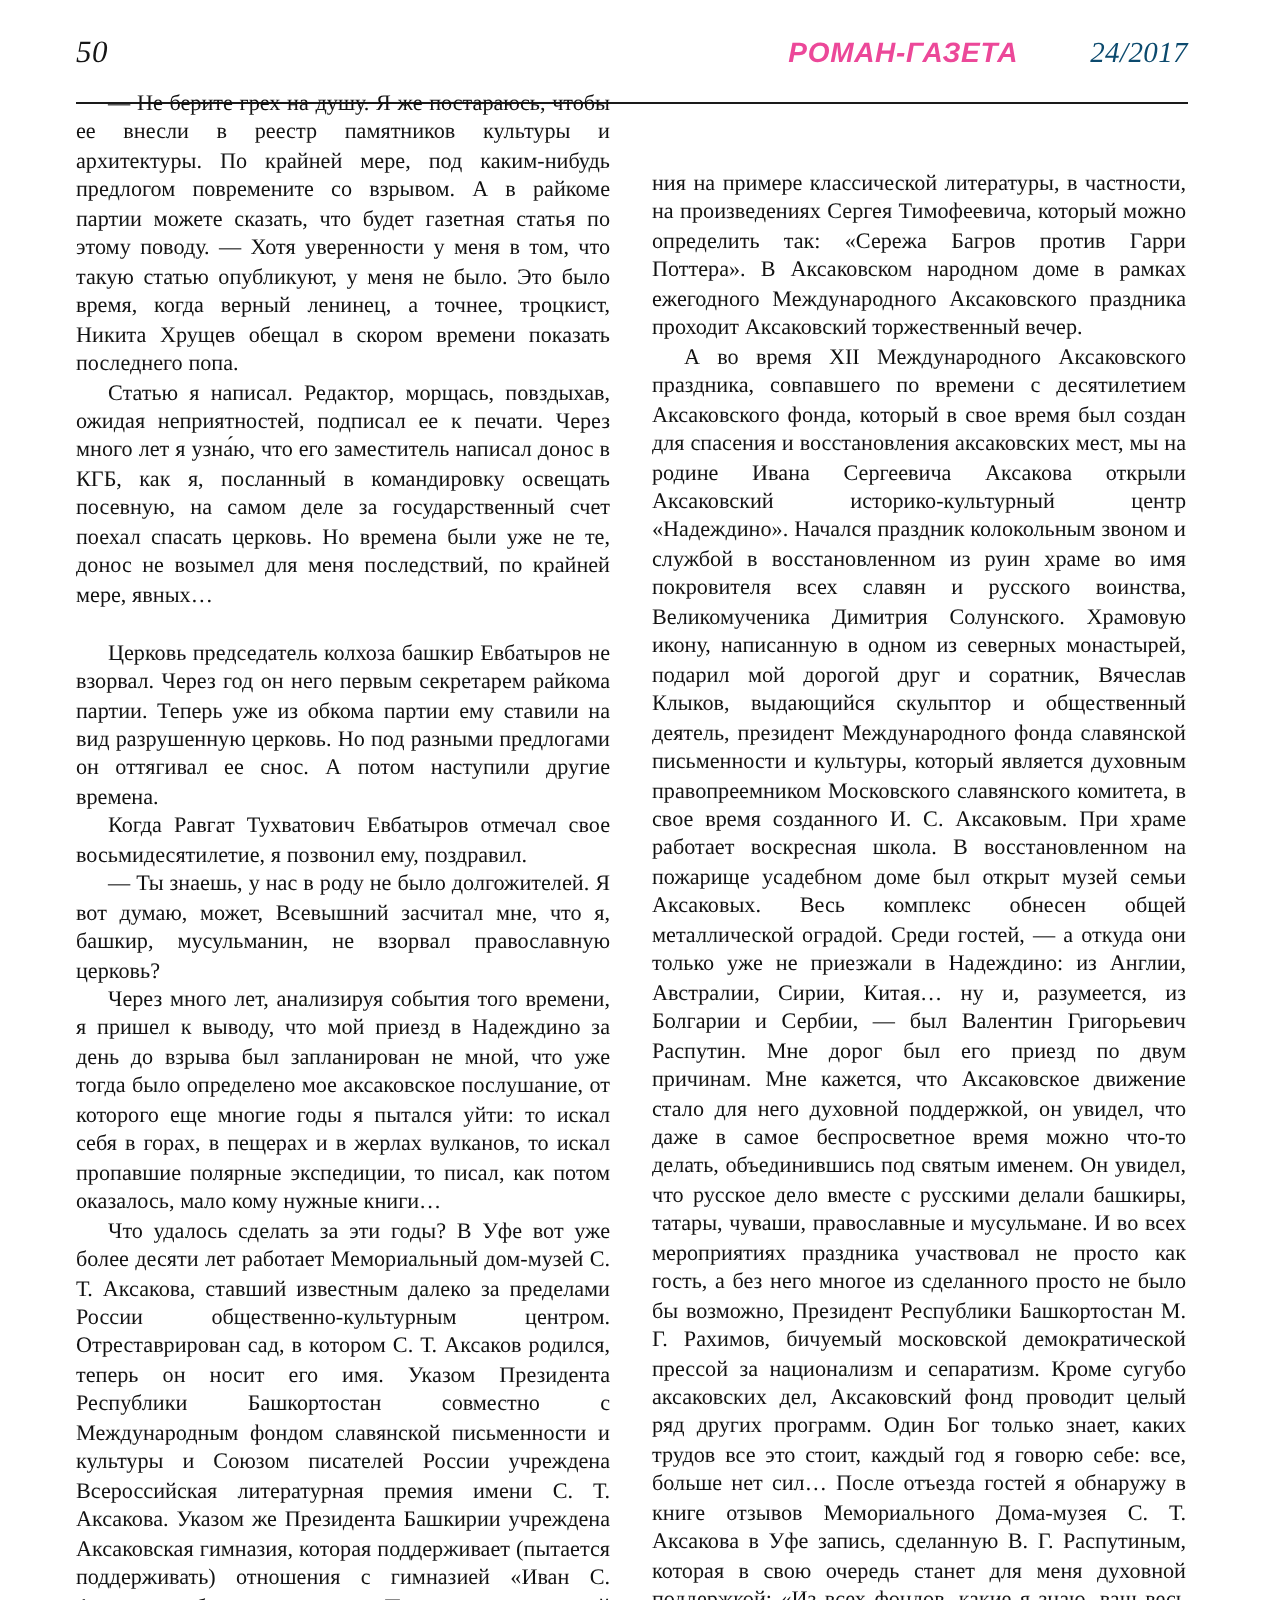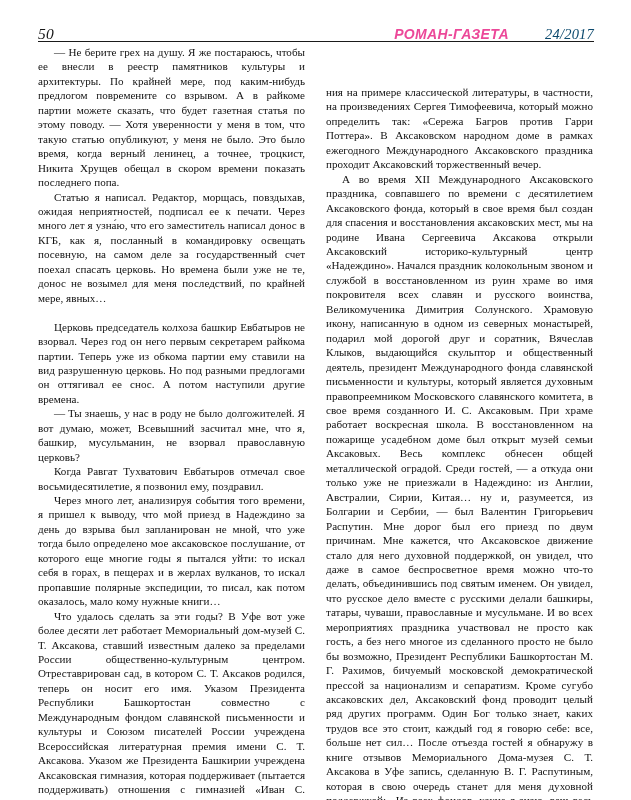--- a/index.html
+++ b/index.html
@@ -26,24 +26,24 @@
   }
 
   
   .page-header {
     position: absolute;
     left: 38px;
     top: 19px;
     width: 556px;
     height: 22px;
     display: flex;
-    align-items: flex-end;
+    align-items: flex-start;
     justify-content: space-between;
     border-bottom: 1.6px solid #1a1a1a;
-    padding-bottom: 0;
+    padding-bottom: 10px;
   }
   .folio {
     font-family: "Liberation Serif", "DejaVu Serif", serif;
     font-style: italic;
     font-size: 15.5px;
     line-height: 1;
     letter-spacing: 0.2px;
     color: #161616;
   }
   .header-right {
@@ -115,22 +115,22 @@
       <span class="journal-title">РОМАН-ГАЗЕТА</span>
       <span class="issue">24/2017</span>
     </span>
   </div>
 
   <div class="body-area">
     <div class="column" id="col-left">
         <p>— Не берите грех на душу. Я же постараюсь, чтобы ее внесли в реестр памятников культуры и архитектуры. По крайней мере, под каким-нибудь предлогом повремените со взрывом. А в райкоме партии можете сказать, что будет газетная статья по этому поводу. — Хотя уверенности у меня в том, что такую статью опубликуют, у меня не было. Это было время, когда верный ленинец, а точнее, троцкист, Никита Хрущев обещал в скором времени показать последнего попа.</p>
         <p>Статью я написал. Редактор, морщась, повздыхав, ожидая неприятностей, подписал ее к печати. Через много лет я узна́ю, что его заместитель написал донос в КГБ, как я, посланный в командировку освещать посевную, на самом деле за государственный счет поехал спасать церковь. Но времена были уже не те, донос не возымел для меня последствий, по крайней мере, явных…</p>
         <p class="gap-before">Церковь председатель колхоза башкир Евбатыров не взорвал. Через год он него первым секретарем райкома партии. Теперь уже из обкома партии ему ставили на вид разрушенную церковь. Но под разными предлогами он оттягивал ее снос. А потом наступили другие времена.</p>
+        <p>Когда Равгат Тухватович Евбатыров отмечал свое восьмидесятилетие, я позвонил ему, поздравил.</p>
         <p>— Ты знаешь, у нас в роду не было долгожителей. Я вот думаю, может, Всевышний засчитал мне, что я, башкир, мусульманин, не взорвал православную церковь?</p>
-        <p>Когда Равгат Тухватович Евбатыров отмечал свое восьмидесятилетие, я позвонил ему, поздравил.</p>
         <p>Через много лет, анализируя события того времени, я пришел к выводу, что мой приезд в Надеждино за день до взрыва был запланирован не мной, что уже тогда было определено мое аксаковское послушание, от которого еще многие годы я пытался уйти: то искал себя в горах, в пещерах и в жерлах вулканов, то искал пропавшие полярные экспедиции, то писал, как потом оказалось, мало кому нужные книги…</p>
         <p>Что удалось сделать за эти годы? В Уфе вот уже более десяти лет работает Мемориальный дом-музей С. Т. Аксакова, ставший известным далеко за пределами России общественно-культурным центром. Отреставрирован сад, в котором С. Т. Аксаков родился, теперь он носит его имя. Указом Президента Республики Башкортостан совместно с Международным фондом славянской письменности и культуры и Союзом писателей России учреждена Всероссийская литературная премия имени С. Т. Аксакова. Указом же Президента Башкирии учреждена Аксаковская гимназия, которая поддерживает (пытается поддерживать) отношения с гимназией «Иван С. Аксаков» в болгарском городе Пазарджик, от которой осталось одно название: согласно учебным стандартам Евросоюза из нее изъяли изучение русского языка. Уфимским горсоветом учреждены четыре студенческие Аксаковские стипендии. Музеем С. Т. Аксакова в Уфе разработан курс дошкольного воспита-</p>
       </div>
     <div class="column" id="col-right">
         <p class="no-indent">ния на примере классической литературы, в частности, на произведениях Сергея Тимофеевича, который можно определить так: «Сережа Багров против Гарри Поттера». В Аксаковском народном доме в рамках ежегодного Международного Аксаковского праздника проходит Аксаковский торжественный вечер.</p>
         <p>А во время XII Международного Аксаковского праздника, совпавшего по времени с десятилетием Аксаковского фонда, который в свое время был создан для спасения и восстановления аксаковских мест, мы на родине Ивана Сергеевича Аксакова открыли Аксаковский историко-культурный центр «Надеждино». Начался праздник колокольным звоном и службой в восстановленном из руин храме во имя покровителя всех славян и русского воинства, Великомученика Димитрия Солунского. Храмовую икону, написанную в одном из северных монастырей, подарил мой дорогой друг и соратник, Вячеслав Клыков, выдающийся скульптор и общественный деятель, президент Международного фонда славянской письменности и культуры, который является духовным правопреемником Московского славянского комитета, в свое время созданного И. С. Аксаковым. При храме работает воскресная школа. В восстановленном на пожарище усадебном доме был открыт музей семьи Аксаковых. Весь комплекс обнесен общей металлической оградой. Среди гостей, — а откуда они только уже не приезжали в Надеждино: из Англии, Австралии, Сирии, Китая… ну и, разумеется, из Болгарии и Сербии, — был Валентин Григорьевич Распутин. Мне дорог был его приезд по двум причинам. Мне кажется, что Аксаковское движение стало для него духовной поддержкой, он увидел, что даже в самое беспросветное время можно что-то делать, объединившись под святым именем. Он увидел, что русское дело вместе с русскими делали башкиры, татары, чуваши, православные и мусульмане. И во всех мероприятиях праздника участвовал не просто как гость, а без него многое из сделанного просто не было бы возможно, Президент Республики Башкортостан М. Г. Рахимов, бичуемый московской демократической прессой за национализм и сепаратизм. Кроме сугубо аксаковских дел, Аксаковский фонд проводит целый ряд других программ. Один Бог только знает, каких трудов все это стоит, каждый год я говорю себе: все, больше нет сил… После отъезда гостей я обнаружу в книге отзывов Мемориального Дома-музея С. Т. Аксакова в Уфе запись, сделанную В. Г. Распутиным, которая в свою очередь станет для меня духовной поддержкой: «Из всех фондов, какие я знаю, ваш весь на виду — делается так много и так открыто, с такой любовью и радением, что берет добрая зависть: можем, умеем, делаем не для себя и своего круга, а для России, для ее будущего. Фонд сейчас в расцвете сил и деятельности, и оставайтесь в этой форме многие и многие годы».</p>
       </div>
   </div>
 
 </div>

